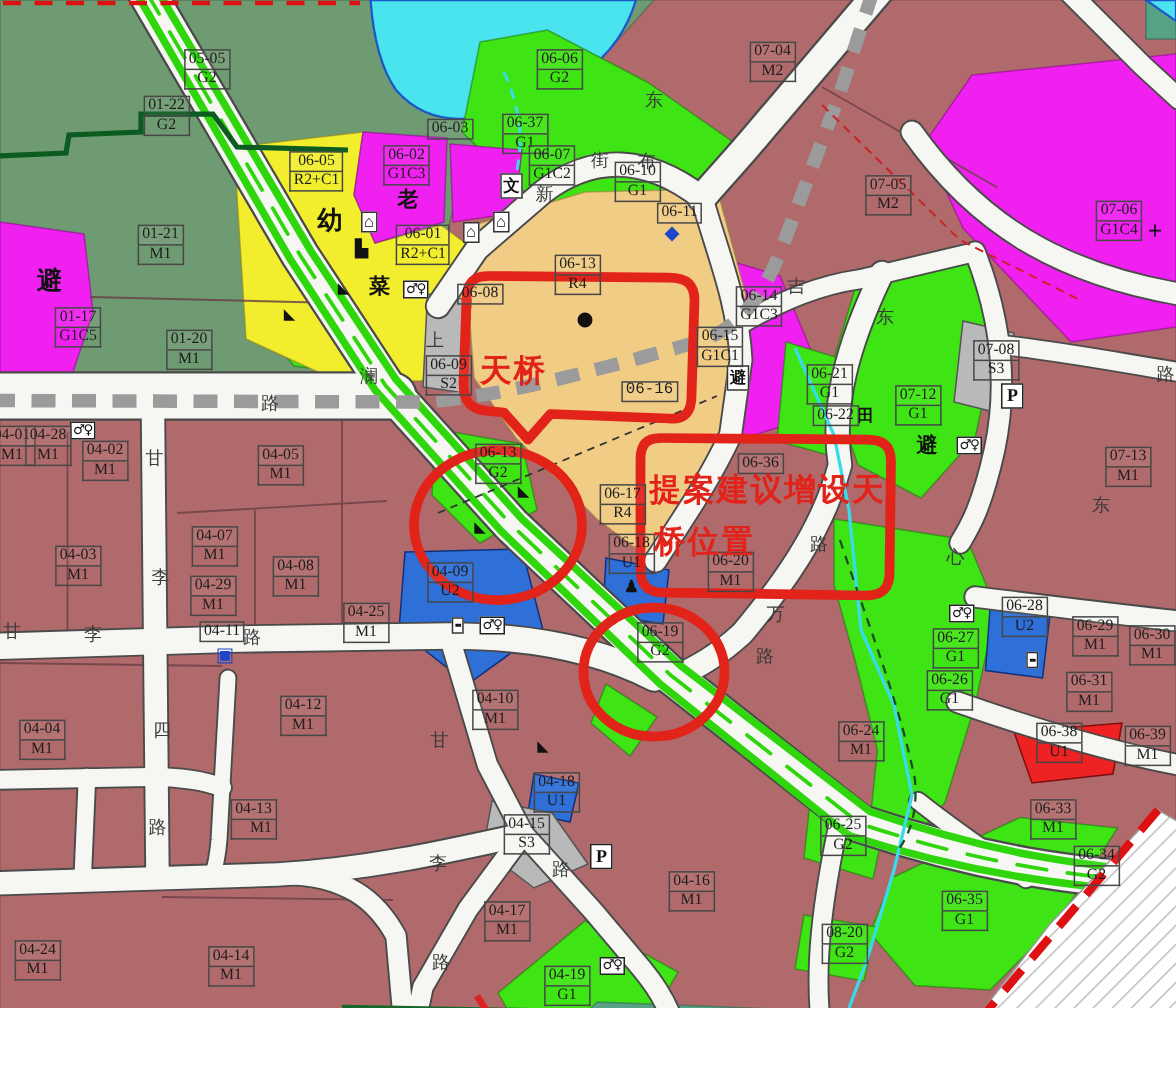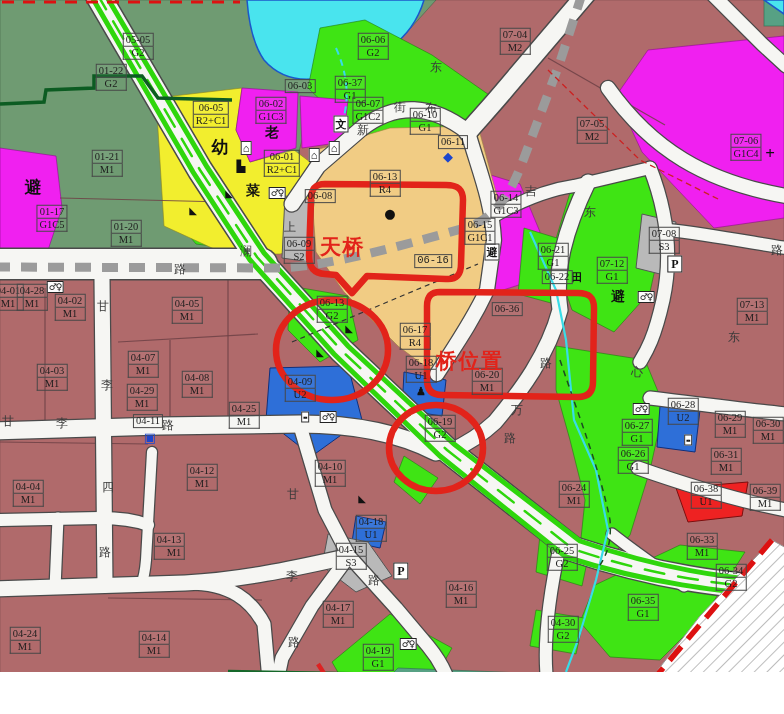--- a/index.html
+++ b/index.html
@@ -437,21 +437,21 @@
       </div>
       <div class="plabel" style="left: 351px; top: 556px;">
         <div class="code">04-15</div>
         <div class="use">S3</div>
       </div>
       <div class="plabel" style="left: 371px; top: 528px;">
         <div class="code">04-18</div>
         <div class="use">U1</div>
       </div>
       <div class="plabel" style="left: 563px; top: 629px;">
-        <div class="code">04-30</div>
+        <div class="code">08-20</div>
         <div class="use">G2</div>
       </div>
       <div class="plabel" style="left: 574px; top: 494px;">
         <div class="code">06-24</div>
         <div class="use">M1</div>
       </div>
       <div class="plabel" style="left: 637px; top: 432px;">
         <div class="code">06-27</div>
         <div class="use">G1</div>
       </div>
@@ -557,15 +557,16 @@
       <span class="poi glyph-blue" style="left: 150px; top: 437px;">▣</span>
       <span class="poi char-sm" style="left: 421px; top: 391px;">♟</span>
       <span class="poi flag" style="left: 349px; top: 328px;">◣</span>
       <span class="poi flag" style="left: 320px; top: 352px;">◣</span>
       <span class="poi disc" style="left: 390px; top: 213px;">●</span>
       <span class="poi flag" style="left: 362px; top: 498px;">◣</span>
       <span class="poi boxed-sm" style="left: 688px; top: 440px;">▪▪</span>
     </div>
 
 <div class="anno-text" style="left:320px;top:233px;font-size:21px;">天桥</div>
+<div class="anno-text" style="left:433px;top:312px;font-size:21px;">提案建议增设天</div>
 <div class="anno-text" style="left:436px;top:347px;font-size:21px;">桥位置</div>
 
 </div>
 
 </body></html>

